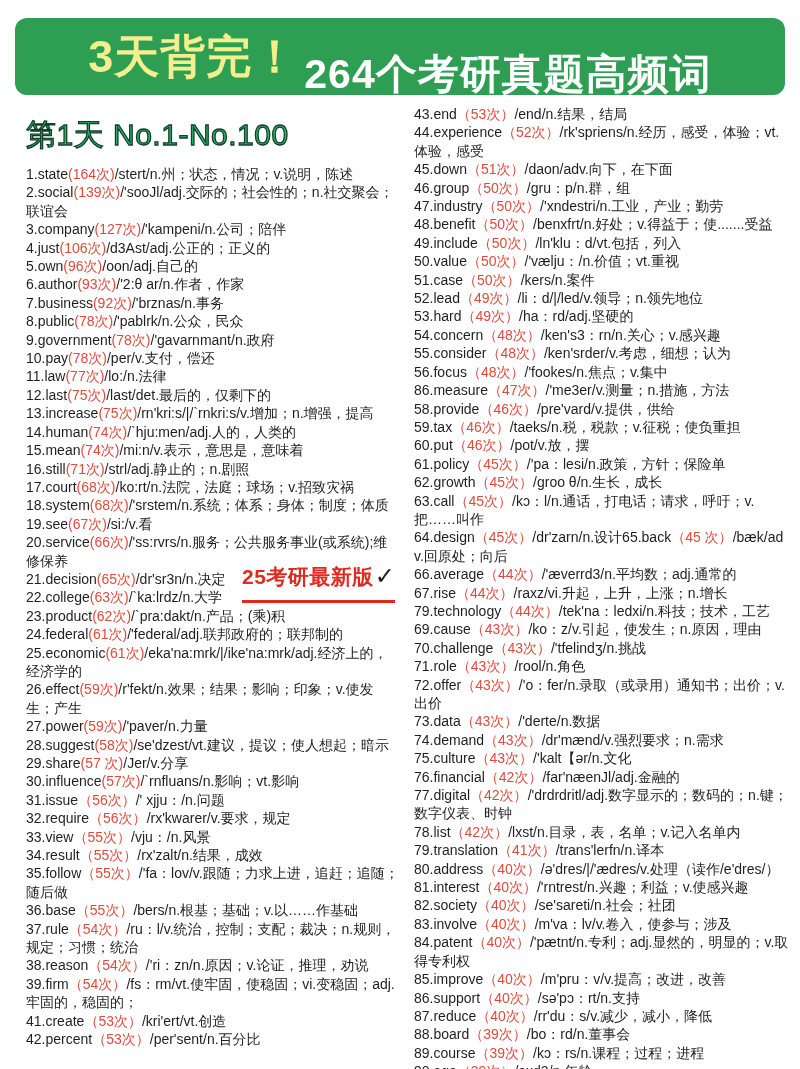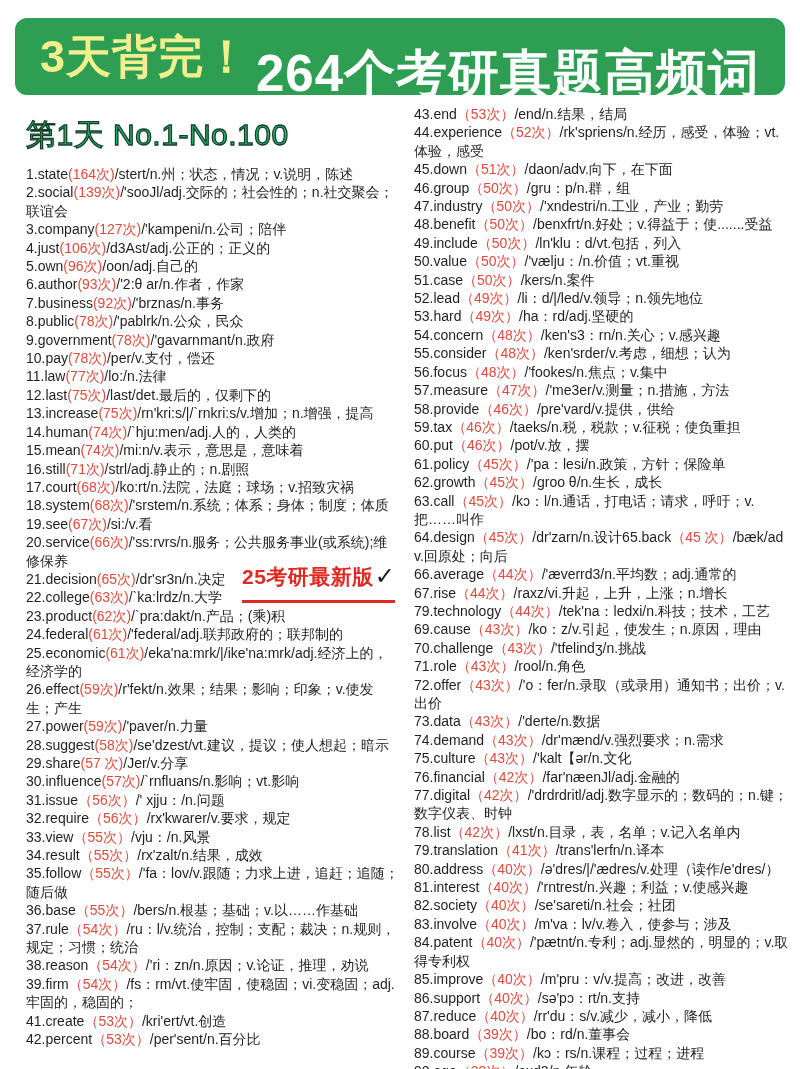--- a/index.html
+++ b/index.html
@@ -2,21 +2,21 @@
 <html style="--banner-bg: #2e9e53; --banner-highlight: #f3ef8e; --banner-title: #ffffff; --heading-green: #2db573; --heading-outline: #14402a; --count-red: #e04a3c; --annotation-red: #e02a21; --body-text: #1f1f1f;"><head>
 <meta charset="utf-8">
 <style>
   html,body{margin:0;padding:0;background:#ffffff;width:800px;height:1069px;overflow:hidden;
     font-family:"Liberation Sans","DejaVu Sans",sans-serif;}
   .page{width:800px;height:1069px;position:relative;background:#fff;}
   
   .banner{margin:18px 15px 0 15px;height:77px;border-radius:12px;background:var(--banner-bg);
     display:flex;align-items:center;justify-content:center;gap:6px;}
   .banner .hl{color:var(--banner-highlight);font-size:45px;font-weight:800;letter-spacing:1px;}
-  .banner .ttl{color:var(--banner-title);font-size:51px;font-weight:800;letter-spacing:1px;margin-top:36px;}
+  .banner .ttl{color:var(--banner-title);font-size:41px;font-weight:800;letter-spacing:1px;margin-top:36px;}
   
   .main{display:grid;grid-template-columns:374px 1fr;column-gap:14px;padding:8px 10px 0 26px;}
   .day-heading{margin:12px 0 9px 0;font-size:30px;font-weight:400;color:var(--heading-green);
     -webkit-text-stroke:1.3px var(--heading-outline);letter-spacing:0.5px;}
   .list{display:block;}
   .col-right .list{margin-top:2px;}
   .entry{font-size:14px;line-height:18.4px;color:var(--body-text);word-break:break-all;position:relative;}
   .entry .w{color:var(--body-text);}
   .entry .c{color:var(--count-red);}
   .entry .d{color:var(--body-text);}
@@ -90,21 +90,21 @@
           <div class="entry"><span class="w">47.industry</span><span class="c">（50次）</span><span class="d">/'xndestri/n.工业，产业；勤劳</span></div>
           <div class="entry"><span class="w">48.benefit</span><span class="c">（50次）</span><span class="d">/benxfrt/n.好处；v.得益于；使.......受益</span></div>
           <div class="entry"><span class="w">49.include</span><span class="c">（50次）</span><span class="d">/ln'klu：d/vt.包括，列入</span></div>
           <div class="entry"><span class="w">50.value</span><span class="c">（50次）</span><span class="d">/'vælju：/n.价值；vt.重视</span></div>
           <div class="entry"><span class="w">51.case</span><span class="c">（50次）</span><span class="d">/kers/n.案件</span></div>
           <div class="entry"><span class="w">52.lead</span><span class="c">（49次）</span><span class="d">/li：d/|/led/v.领导；n.领先地位</span></div>
           <div class="entry"><span class="w">53.hard</span><span class="c">（49次）</span><span class="d">/ha：rd/adj.坚硬的</span></div>
           <div class="entry"><span class="w">54.concern</span><span class="c">（48次）</span><span class="d">/ken's3：rn/n.关心；v.感兴趣</span></div>
           <div class="entry"><span class="w">55.consider</span><span class="c">（48次）</span><span class="d">/ken'srder/v.考虑，细想；认为</span></div>
           <div class="entry"><span class="w">56.focus</span><span class="c">（48次）</span><span class="d">/'fookes/n.焦点；v.集中</span></div>
-          <div class="entry"><span class="w">57.measure</span><span class="c">（47次）</span><span class="d">/'me3er/v.测量；n.措施，方法</span></div>
+          <div class="entry"><span class="w">86.measure</span><span class="c">（47次）</span><span class="d">/'me3er/v.测量；n.措施，方法</span></div>
           <div class="entry"><span class="w">58.provide</span><span class="c">（46次）</span><span class="d">/pre'vard/v.提供，供给</span></div>
           <div class="entry"><span class="w">59.tax</span><span class="c">（46次）</span><span class="d">/taeks/n.税，税款；v.征税；使负重担</span></div>
           <div class="entry"><span class="w">60.put</span><span class="c">（46次）</span><span class="d">/pot/v.放，摆</span></div>
           <div class="entry"><span class="w">61.policy</span><span class="c">（45次）</span><span class="d">/'pa：lesi/n.政策，方针；保险单</span></div>
           <div class="entry"><span class="w">62.growth</span><span class="c">（45次）</span><span class="d">/groo θ/n.生长，成长</span></div>
           <div class="entry"><span class="w">63.call</span><span class="c">（45次）</span><span class="d">/kɔ：l/n.通话，打电话；请求，呼吁；v.把……叫作</span></div>
           <div class="entry"><span class="w">64.design</span><span class="c">（45次）</span><span class="d">/dr'zarn/n.设计</span><span class="w">65.back</span><span class="c">（45 次）</span><span class="d">/bæk/adv.回原处；向后</span></div>
           <div class="entry"><span class="w">66.average</span><span class="c">（44次）</span><span class="d">/'æverrd3/n.平均数；adj.通常的</span></div>
           <div class="entry"><span class="w">67.rise</span><span class="c">（44次）</span><span class="d">/raxz/vi.升起，上升，上涨；n.增长</span></div>
           <div class="entry"><span class="w">79.technology</span><span class="c">（44次）</span><span class="d">/tek'na：ledxi/n.科技；技术，工艺</span></div>

